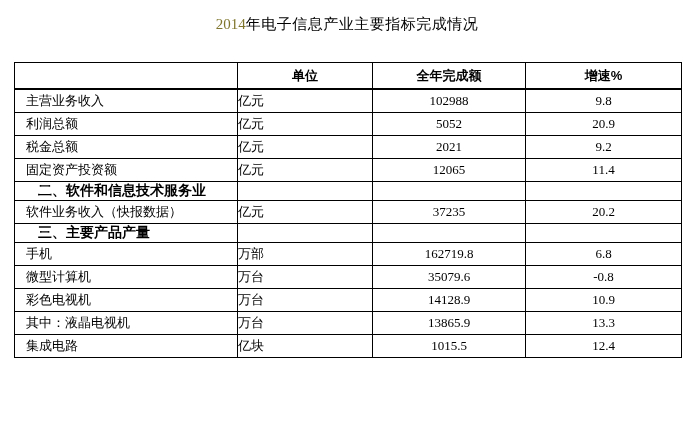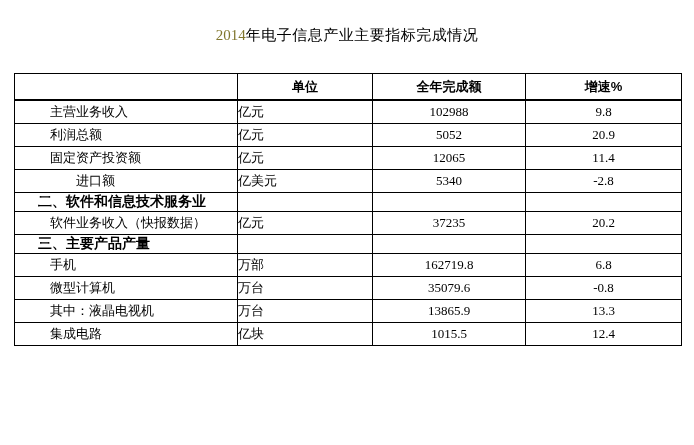--- a/index.html
+++ b/index.html
@@ -12,21 +12,20 @@
     color: #000000;
     overflow: hidden;
   }
   .page { width: 694px; height: 445px; position: relative; }
   .doc-title {
     padding-top: 15px;
     text-align: center;
     font-size: 15px;
     letter-spacing: 0.5px;
     white-space: nowrap;
-    margin-top: 11px;
   }
   .doc-title .year {
     font-family: "Liberation Serif", serif;
     color: #80762e;
     letter-spacing: 0;
   }
   table.indicators {
     border-collapse: collapse;
     table-layout: fixed;
     width: 667px;
@@ -44,21 +43,21 @@
   .indicators thead th {
     height: 25px;
     font-weight: bold;
     text-align: center;
     border-bottom: 2px solid #000000;
   }
   tr.data-row td { height: 22px; }
   tr.section-row td { height: 17px; }
   td.label {
     text-align: left;
-    padding-left: 35px;
+    padding-left: 11px;
   }
   tr.section-row td.label {
     font-weight: bold;
     font-size: 14px;
     padding-left: 23px;
   }
   td.label.indent { padding-left: 61px; }
   td.unit { text-align: left; }
   td.num {
     text-align: center;
@@ -95,30 +94,30 @@
         <td class="num">102988</td>
         <td class="num">9.8</td>
       </tr>
       <tr class="data-row">
         <td class="label">利润总额</td>
         <td class="unit">亿元</td>
         <td class="num">5052</td>
         <td class="num">20.9</td>
       </tr>
       <tr class="data-row">
+        <td class="label">税金总额</td>
+        <td class="unit">亿元</td>
+        <td class="num">2021</td>
+        <td class="num">9.2</td>
+      </tr>
+      <tr class="data-row">
         <td class="label">固定资产投资额</td>
         <td class="unit">亿元</td>
         <td class="num">12065</td>
         <td class="num">11.4</td>
-      </tr>
-      <tr class="data-row">
-        <td class="label indent">进口额</td>
-        <td class="unit">亿美元</td>
-        <td class="num">5340</td>
-        <td class="num">-2.8</td>
       </tr>
       <tr class="section-row">
         <td class="label">二、软件和信息技术服务业</td>
         <td class="unit"></td>
         <td class="num"></td>
         <td class="num"></td>
       </tr>
       <tr class="data-row">
         <td class="label">软件业务收入（快报数据）</td>
         <td class="unit">亿元</td>
@@ -137,20 +136,26 @@
         <td class="num">162719.8</td>
         <td class="num">6.8</td>
       </tr>
       <tr class="data-row">
         <td class="label">微型计算机</td>
         <td class="unit">万台</td>
         <td class="num">35079.6</td>
         <td class="num">-0.8</td>
       </tr>
       <tr class="data-row">
+        <td class="label">彩色电视机</td>
+        <td class="unit">万台</td>
+        <td class="num">14128.9</td>
+        <td class="num">10.9</td>
+      </tr>
+      <tr class="data-row">
         <td class="label">其中：液晶电视机</td>
         <td class="unit">万台</td>
         <td class="num">13865.9</td>
         <td class="num">13.3</td>
       </tr>
       <tr class="data-row">
         <td class="label">集成电路</td>
         <td class="unit">亿块</td>
         <td class="num">1015.5</td>
         <td class="num">12.4</td>

